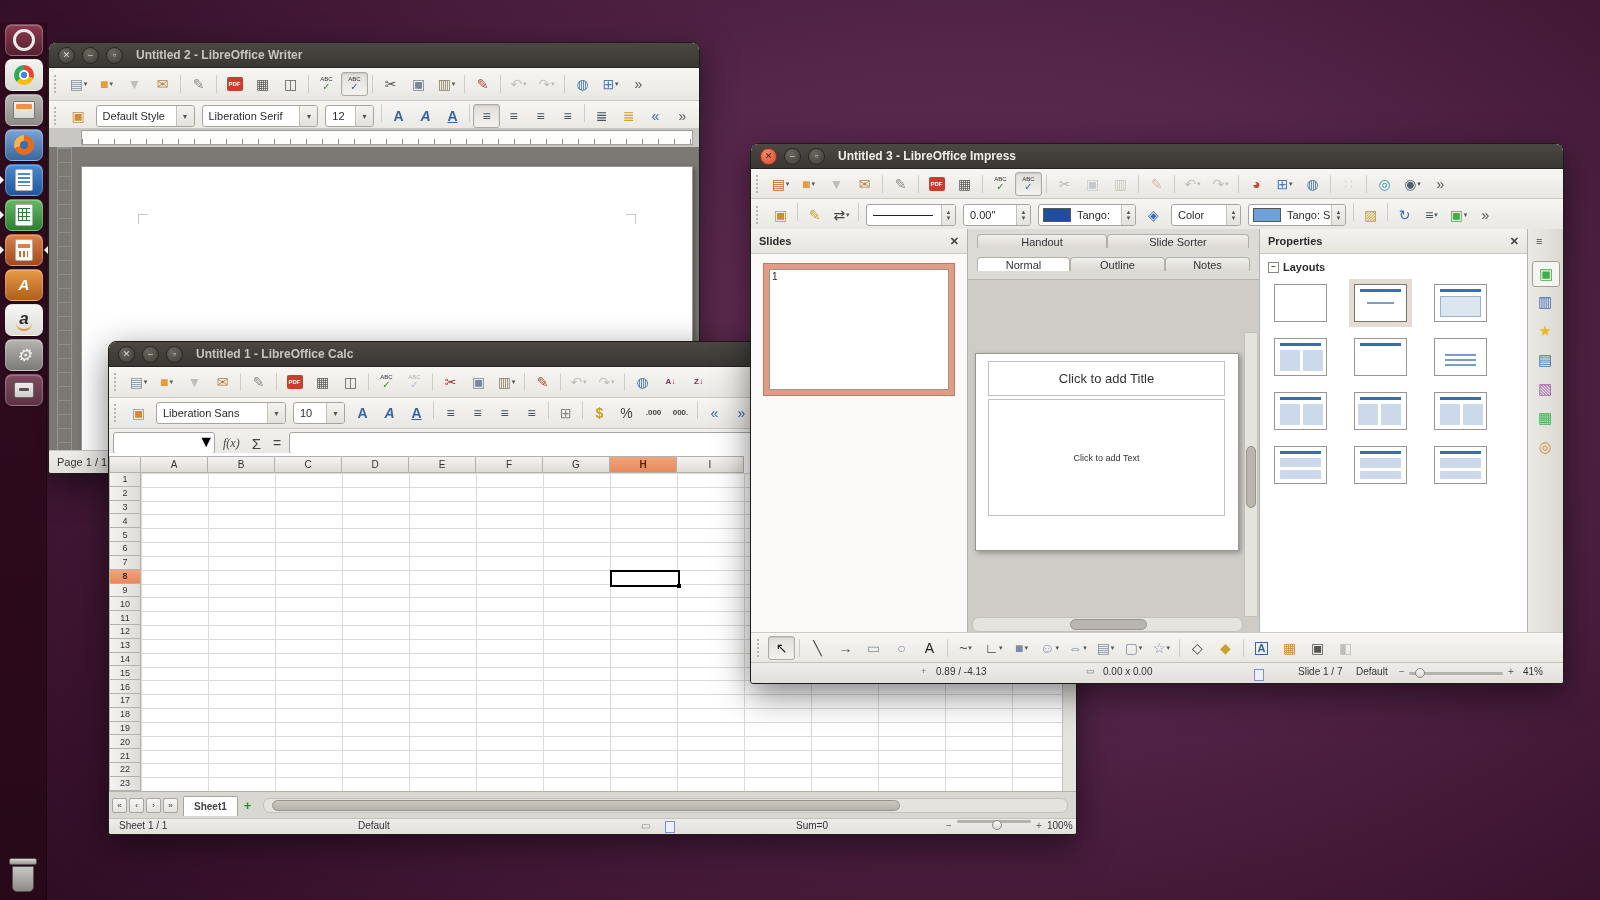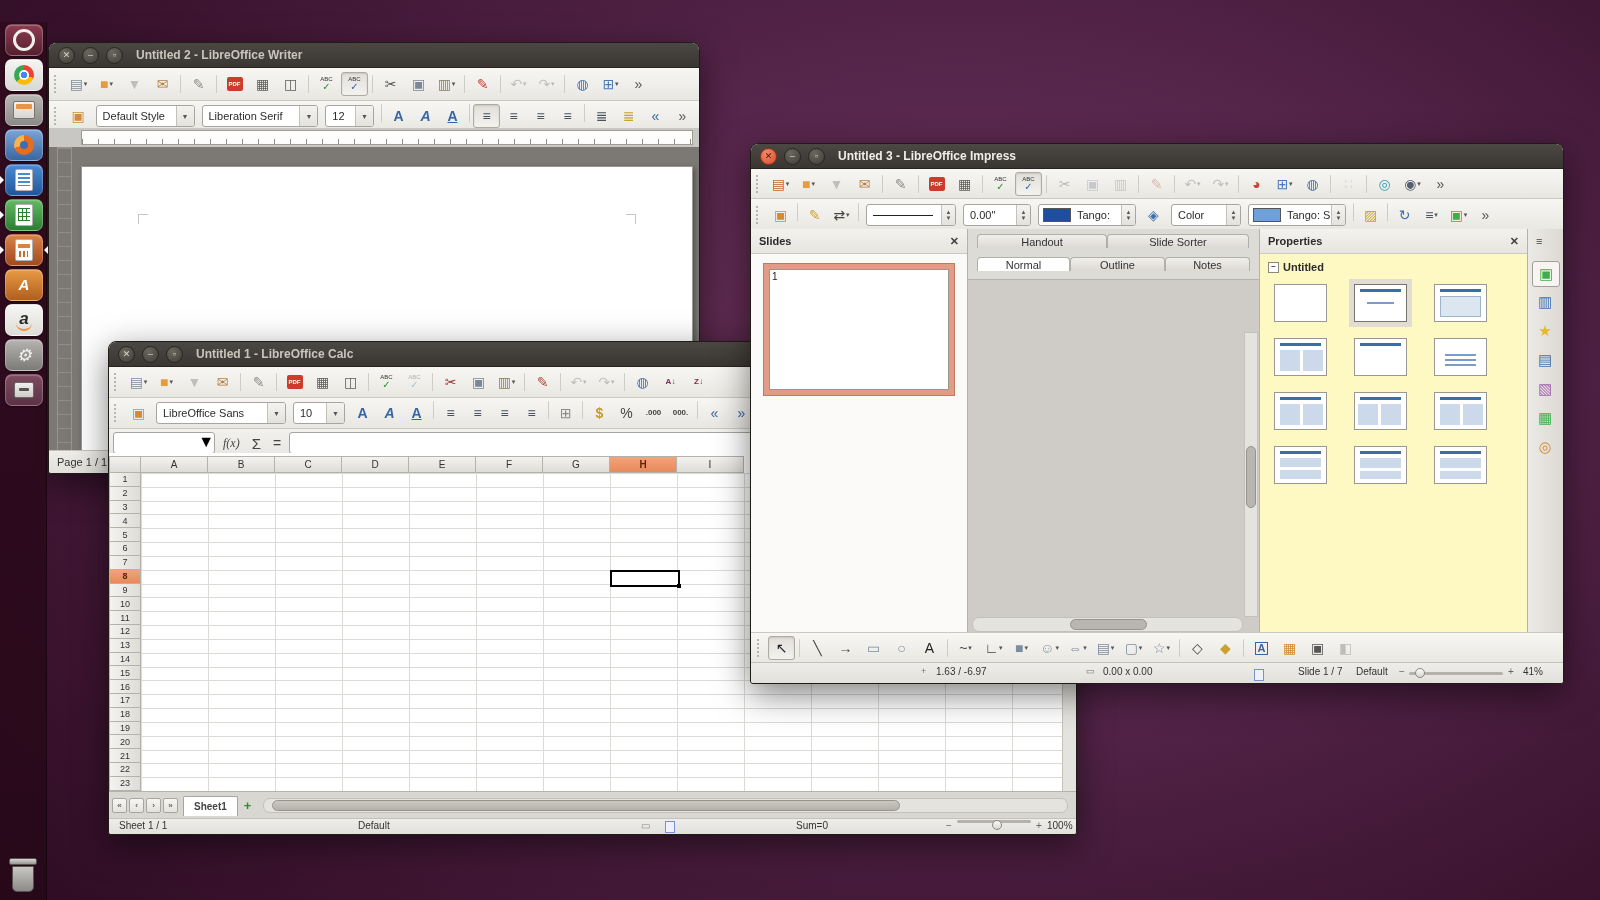--- a/index.html
+++ b/index.html
@@ -163,21 +163,21 @@
   .canvas{position:absolute;left:0;right:0;top:50px;bottom:0;background:#cfccc7;border-top:1px solid #b5b2ac}
   .slide{position:absolute;left:7px;top:73px;width:262px;height:196px;background:#fff;border:1px solid #9a978f;box-shadow:2px 2px 5px rgba(0,0,0,.3)}
   .ph-title{position:absolute;left:12px;right:13px;top:7px;height:33px;border:1px solid #c3c1bd;
     display:flex;align-items:center;justify-content:center;font-size:13px;color:#333}
   .ph-text{position:absolute;left:12px;right:13px;top:45px;height:115px;border:1px solid #c3c1bd;
     display:flex;align-items:center;justify-content:center;font-size:9px;color:#333}
   .cvs-vsb{position:absolute;right:1px;top:52px;bottom:16px;width:12px;background:#e5e3de;border:1px solid #c4c1bb}
   .cvs-vsb .thumb{position:absolute;left:1px;right:1px;top:40%;height:60px;background:#b9b6b0;border-radius:5px;border:1px solid #97948d}
   .cvs-hsb{position:absolute;left:4px;right:16px;bottom:1px;height:13px;background:#e5e3de;border:1px solid #c4c1bb;border-radius:7px}
   .cvs-hsb .thumb{position:absolute;left:36%;width:28%;top:1px;bottom:1px;background:#b9b6b0;border-radius:6px;border:1px solid #97948d}
-  .propspanel{flex:1;position:relative;background:#fef9c3}
+  .propspanel{flex:1;position:relative;background:#ffffff}
   .sectionlbl{position:absolute;left:8px;top:32px;font-size:11px;font-weight:bold;color:#2b2b2b;display:flex;align-items:center;gap:4px}
   .collapsebox{width:9px;height:9px;border:1px solid #8a877f;background:#fff;font-size:8px;line-height:7px;text-align:center;color:#444}
   .laygrid{position:absolute;left:14px;top:55px;right:8px;bottom:0}
   .lay{position:absolute;width:53px;height:38px;background:#fff;border:1px solid #9a9792;box-sizing:border-box}
   .lay.sel{box-shadow:0 0 0 5px #e2dcd2;border-color:#77746e}
   .lay::before{content:"";position:absolute;left:5px;right:5px;top:4px;height:3px;background:#3a6ea5;display:none}
   .k2::before,.k3::before,.k4::before,.k5::before,.k7::before,.k8::before,.k9::before,.k10::before,.k11::before,.k12::before{display:block}
   .k2::after{content:"";position:absolute;left:12px;right:12px;top:17px;height:2px;background:#7a9cc6}
   .k3::after{content:"";position:absolute;left:5px;right:5px;top:11px;bottom:4px;background:#dce6f1;border:1px solid #9db3cc}
   .k4::after,.k7::after,.k9::after{content:"";position:absolute;left:5px;width:20px;top:11px;bottom:4px;background:#ccd9ea;box-shadow:23px 0 0 #ccd9ea}
@@ -594,21 +594,21 @@
       </div>
     <div class="tb" style="height:30px">
       <span class="thandle"></span>
       <span style="display:inline-flex">
 
           <span class="tbtn">
             <span class="gi" style="color: rgb(213, 138, 53);">▣</span>
           </span>
         </span>
       <span class="combo" style="width:128px">
-          <span class="cval">LibreOffice Sans</span>
+          <span class="cval">Liberation Sans</span>
           <span class="carr">▼</span>
         </span>
       <span class="combo" style="width:50px">
           <span class="cval">10</span>
           <span class="carr">▼</span>
         </span>
       <span style="display:inline-flex">
 
           <span class="tbtn bold">
             <span class="gi" style="color: rgb(52, 101, 164);">A</span>
@@ -1118,37 +1118,45 @@
         </div>
       </div>
 
       <div class="centerpane">
         <span class="vtab" style="left:9px;top:5px;width:130px">Handout</span>
         <span class="vtab" style="left:139px;top:5px;width:142px">Slide Sorter</span>
         <span class="vtab on" style="left:9px;top:28px;width:93px">Normal</span>
         <span class="vtab" style="left:102px;top:28px;width:95px">Outline</span>
         <span class="vtab" style="left:197px;top:28px;width:85px">Notes</span>
         <div class="canvas">
+          <div class="slide">
+            <div class="ph-title">
+                <span>Click to add Title</span>
+              </div>
+            <div class="ph-text">
+                <span>Click to add Text</span>
+              </div>
+          </div>
           <div class="cvs-vsb">
               <span class="thumb"></span>
             </div>
           <div class="cvs-hsb">
               <span class="thumb"></span>
             </div>
         </div>
       </div>
 
       <div class="propspanel">
         <div class="phead">
           <span>Properties</span>
           <span class="x">✕</span>
         </div>
         <div class="sectionlbl">
           <span class="collapsebox">−</span>
-          <span>Untitled</span>
+          <span>Layouts</span>
         </div>
         <div class="laygrid">
 
             <div class="lay k1" style="left: 0px; top: 0px;"></div>
 
             <div class="lay k2 sel" style="left: 80px; top: 0px;"></div>
 
             <div class="lay k3" style="left: 160px; top: 0px;"></div>
 
             <div class="lay k4" style="left: 0px; top: 54px;"></div>
@@ -1309,21 +1317,21 @@
         <span class="tbtn">
           <span class="gi" style="color: rgb(85, 85, 85);">▣</span>
         </span>
 
         <span class="tbtn grayed">
           <span class="gi" style="color: rgb(102, 102, 102);">◧</span>
         </span>
       </div>
     <div class="imp-status">
       <span style="left:170px" class="sicon">+</span>
-      <span style="left:185px">1.63 / -6.97</span>
+      <span style="left:185px">0.89 / -4.13</span>
       <span style="left:335px" class="sicon">▭</span>
       <span style="left:352px">0.00 x 0.00</span>
       <span style="left:503px">
           <span class="docicon"></span>
         </span>
       <span style="left:547px">Slide 1 / 7</span>
       <span style="left:605px">Default</span>
       <span style="left:648px;color:#666">−</span>
       <span class="zslider" style="left:658px;width:94px;top:9px"></span>
       <span class="zthumb" style="left:664px;top:5px"></span>

